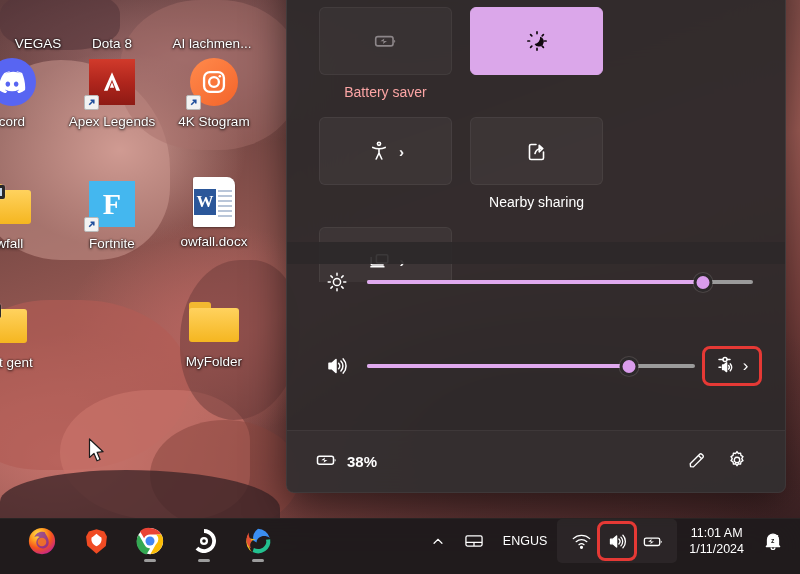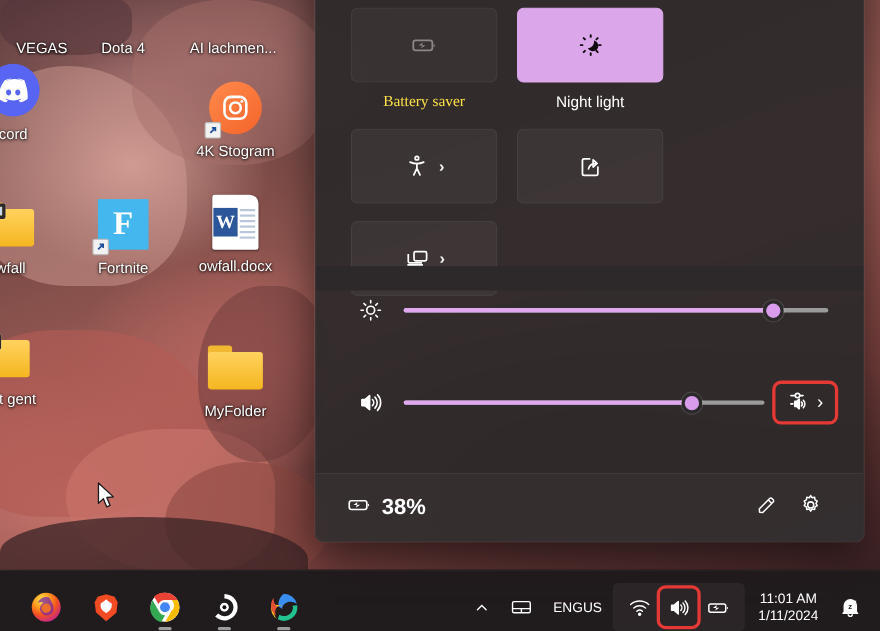--- a/index.html
+++ b/index.html
@@ -84,21 +84,21 @@
   }
   .tile.active {
     background:#dba7ea; border-color:#dba7ea; color:#12090f;
   }
   .tile.disabled { color:#8c8689; border-color:rgba(255,255,255,0.05); background:rgba(255,255,255,0.035); }
   .tile svg { display:block; }
   .tile .chev { font-size:15px; line-height:1; opacity:.95; font-weight:600; }
   .tile-label {
     margin-top:9px; text-align:center; font-size:14px; color:#ffffff; line-height:17px;
   }
-  .tile-label.dim { color:#fde047;font-family:Liberation Serif, serif; }
+  .tile-label.dim { color:#fca5a5; }
 
   
   #tiles-clip-mask {
     position:absolute; left:0; right:0; top:281px; height:22px;
     background:rgba(44,41,42,0.93); pointer-events:none;
   }
 
   
   .slider-row {
     position:absolute; left:0; right:0; height:48px;
@@ -124,31 +124,31 @@
   #volume-extra.highlighted { outline:3px solid #e53935; outline-offset:0px; border-radius:5px; }
 
   
   #qs-footer {
     position:absolute; left:0; right:0; bottom:0; height:62px;
     background:rgba(255,255,255,0.028);
     border-top:1px solid rgba(255,255,255,0.05);
     display:flex; align-items:center; padding:0 28px;
     color:#fff;
   }
-  #battery-status { display:flex; align-items:center; gap:8px; font-size:20px; font-weight:600; }
+  #battery-status { display:flex; align-items:center; gap:8px; font-size:15px; font-weight:600; }
   #qs-footer .spacer { flex:1; }
   .footer-btn { width:40px; height:40px; display:flex; align-items:center; justify-content:center; border-radius:4px; color:#fff; }
 
   
   #taskbar {
     position:absolute; left:0; bottom:0; width:800px; height:56px;
     background:rgba(32,27,28,0.92);
     backdrop-filter:blur(24px);
     border-top:1px solid rgba(255,255,255,0.04);
-    display:flex; align-items:flex-end;
+    display:flex; align-items:flex-start;
   }
   #taskbar-left { display:flex; align-items:center; gap:14px; padding-left:22px; }
   .tb-app { width:40px; height:44px; position:relative; display:flex; align-items:center; justify-content:center; }
   .tb-app .runindicator {
     position:absolute; bottom:1px; left:50%; transform:translateX(-50%);
     width:12px; height:3px; border-radius:2px; background:#9c9c9c;
   }
   #taskbar-right { margin-left:auto; display:flex; align-items:center; padding-right:10px; gap:2px; }
   .tray-btn { height:44px; display:flex; align-items:center; justify-content:center; color:#fff; padding:0 8px; border-radius:4px; }
   #tray-chevron { font-size:13px; width:30px; }
@@ -178,40 +178,55 @@
   <div class="wp-blob" style="left:180px;top:260px;width:120px;height:160px;background:#6d3c3b;opacity:.5;border-radius:50% 40% 55% 45%;"></div>
   <div class="wp-blob" style="left:0px;top:470px;width:280px;height:70px;background:#3a2326;opacity:.75;border-radius:45% 55% 20% 20%;"></div>
   <div class="wp-blob" style="left:0px;top:-10px;width:120px;height:60px;background:#55363b;opacity:.6;border-radius:40%;"></div>
 
   <div class="dicon" style="left:-12px;top:-22px;">
     <div class="glyph"></div>
     <div class="dlabel">VEGAS</div>
   </div>
   <div class="dicon" style="left:62px;top:-22px;">
     <div class="glyph"></div>
-    <div class="dlabel">Dota 4</div>
+    <div class="dlabel">Dota 8</div>
   </div>
   <div class="dicon" style="left:162px;top:-22px;">
     <div class="glyph"></div>
     <div class="dlabel">AI lachmen...</div>
   </div>
 
   <div class="dicon" style="left:-38px;top:56px;">
     <div class="glyph">
       <div class="ic-discord">
         <svg width="30" height="22" viewBox="0 0 24 18" fill="#ffffff">
             <path d="M20.3 1.6A18 18 0 0 0 16 .3l-.2.4a16 16 0 0 1 3.5 1.4 14.6 14.6 0 0 0-12.6 0A16 16 0 0 1 10.2.7L10 .3a18 18 0 0 0-4.3 1.3C2 6.4 1.1 11 1.5 15.6a18 18 0 0 0 5.4 2.7l1.1-1.8a11.7 11.7 0 0 1-1.8-.9l.4-.3a12.9 12.9 0 0 0 11 0l.4.3a11.7 11.7 0 0 1-1.8.9l1.1 1.8a18 18 0 0 0 5.4-2.7c.5-5.3-.9-9.8-2.4-14zM8.6 12.9c-1 0-1.9-1-1.9-2.2s.8-2.2 1.9-2.2 1.9 1 1.9 2.2-.9 2.2-1.9 2.2zm6.8 0c-1 0-1.9-1-1.9-2.2s.9-2.2 1.9-2.2 1.9 1 1.9 2.2-.9 2.2-1.9 2.2z"></path>
           </svg>
       </div>
     </div>
     <div class="dlabel">cord</div>
   </div>
 
-
-  <div class="dicon" style="left:164px;top:72px;">
+  <div class="dicon" style="left:62px;top:56px;">
+    <div class="glyph">
+      <div class="ic-apex">
+        <svg width="26" height="26" viewBox="0 0 24 24" fill="#ffffff">
+            <path d="M12 3 4.5 20h3.4l4.1-10 4.1 10h3.4L12 3zm0 9.3-2 4.9h4l-2-4.9z"></path>
+          </svg>
+      </div>
+      <span class="shortcut-arrow">
+        <svg viewBox="0 0 12 12" fill="none" stroke="#1f4e9c" stroke-width="1.7">
+            <path d="M3.5 8.5 8.5 3.5M5 3.5h3.5V7"></path>
+          </svg>
+      </span>
+    </div>
+    <div class="dlabel">Apex Legends</div>
+  </div>
+
+  <div class="dicon" style="left:164px;top:56px;">
     <div class="glyph">
       <div class="ic-4k">
         <svg width="28" height="28" viewBox="0 0 24 24" fill="none" stroke="#ffffff" stroke-width="2">
           <rect x="3.5" y="3.5" width="17" height="17" rx="5"></rect>
           <circle cx="12" cy="12" r="4.2"></circle>
           <circle cx="17" cy="7" r="1.1" fill="#ffffff" stroke="none"></circle>
         </svg>
       </div>
       <span class="shortcut-arrow">
         <svg viewBox="0 0 12 12" fill="none" stroke="#1f4e9c" stroke-width="1.7">
@@ -266,21 +281,21 @@
     <div class="glyph">
       <div class="ic-folder ic-folder-img">
         <div class="thumb"></div>
           <div class="body"></div>
       </div>
     </div>
     <div class="dlabel">Night gent</div>
   </div>
 
 
-  <div class="dicon" style="left:164px;top:308px;">
+  <div class="dicon" style="left:164px;top:296px;">
     <div class="glyph">
       <div class="ic-folder">
           <div class="tab"></div>
           <div class="body"></div>
         </div>
     </div>
     <div class="dlabel">MyFolder</div>
   </div>
 
   <svg id="mouse-cursor" viewBox="0 0 18 26">
@@ -309,21 +324,20 @@
       <div class="tile-cell">
         <div class="tile active" style="background: rgb(219, 167, 234); border-color: rgb(219, 167, 234);">
           <span>
             <svg width="26" height="26" viewBox="0 0 24 24" fill="none" stroke="currentColor" stroke-width="1.6" stroke-linecap="round">
               <path d="M14.8 8.1a4.6 4.6 0 1 1-5.1 6.6 5.6 5.6 0 0 0 5.1-6.6z" fill="currentColor" stroke="none"></path>
               <circle cx="12" cy="12" r="4.6" fill="currentColor" stroke="none" opacity=".0"></circle>
               <path d="M12 3.6v1.5M12 18.9v1.5M3.6 12h1.5M18.9 12h1.5M6.1 6.1l1.1 1.1M16.8 16.8l1.1 1.1M17.9 6.1l-1.1 1.1M7.2 16.8l-1.1 1.1"></path>
             </svg>
           </span>
         </div>
-        <div class="tile-label">Night light</div>
       </div>
 
       <div class="tile-cell">
         <div class="tile">
           <span>
             <svg width="24" height="24" viewBox="0 0 24 24" fill="none" stroke="currentColor" stroke-width="1.6" stroke-linecap="round">
               <circle cx="12" cy="4.8" r="1.6"></circle>
               <path d="M5.8 8.4c2 .9 4 1.3 6.2 1.3s4.2-.4 6.2-1.3"></path>
               <path d="M12 9.7v4.3M12 14 9.2 20M12 14l2.8 6"></path>
             </svg>
@@ -335,20 +349,21 @@
       <div class="tile-cell">
         <div class="tile">
           <span>
             <svg width="24" height="24" viewBox="0 0 24 24" fill="none" stroke="currentColor" stroke-width="1.6" stroke-linecap="round" stroke-linejoin="round">
               <path d="M18.5 13v6a1.5 1.5 0 0 1-1.5 1.5H6A1.5 1.5 0 0 1 4.5 19V7A1.5 1.5 0 0 1 6 5.5h5"></path>
               <path d="M10 14.5c.8-3.4 3.3-5 7-5"></path>
               <path d="M14.2 6.3 17.8 9.5 14.2 12.8z"></path>
             </svg>
           </span>
         </div>
+        <div class="tile-label">Nearby sharing</div>
       </div>
 
       <div class="tile-cell">
         <div class="tile">
           <span>
             <svg width="25" height="25" viewBox="0 0 24 24" fill="none" stroke="currentColor" stroke-width="1.5" stroke-linejoin="round">
               <rect x="9" y="5.5" width="11" height="8" rx="1.4"></rect>
               <path d="M16 15.3H5.2a1.2 1.2 0 0 1-1.2-1.2V7.6"></path>
               <path d="M3.2 17h13.6"></path>
             </svg>

